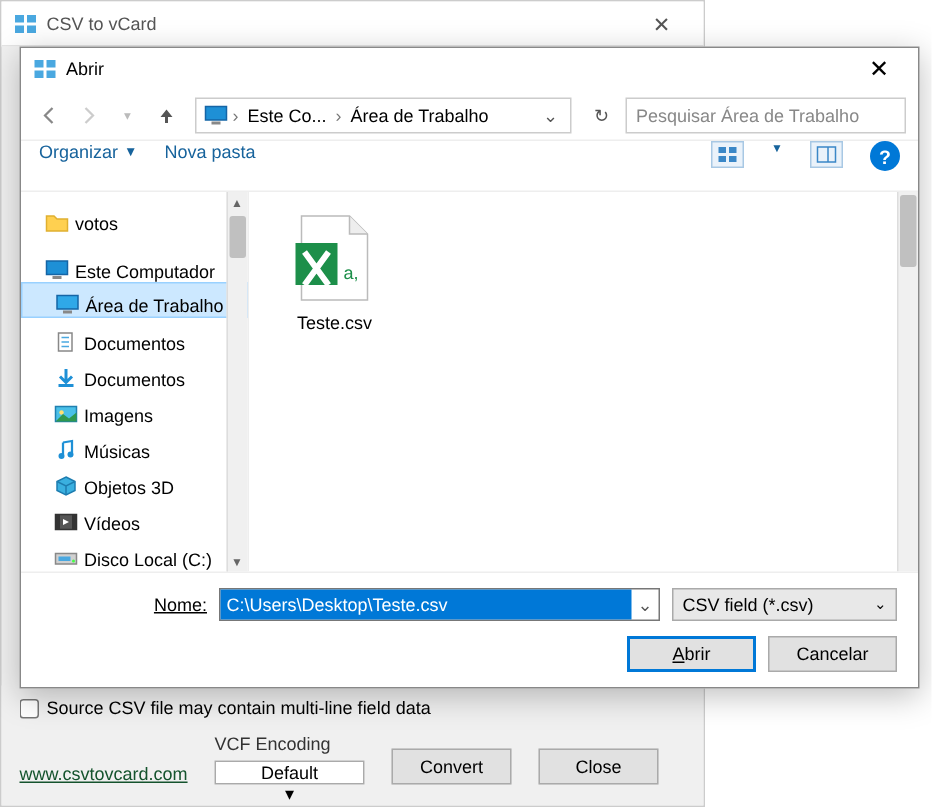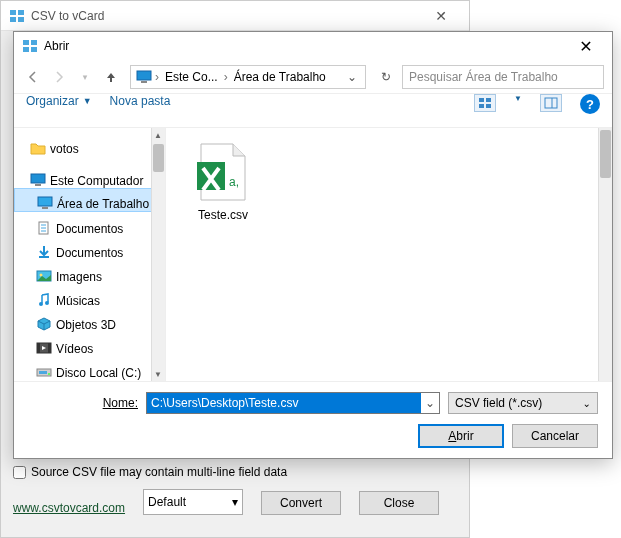--- a/index.html
+++ b/index.html
@@ -11,39 +11,39 @@
 .parent-titlebar .title { flex: 1; color: #555; }
 .parent-titlebar .close { width: 40px; text-align: center; font-size: 14px; color: #555; cursor: pointer; }
 
 .parent-body { position: absolute; bottom: 0; left: 0; right: 0; height: 80px; padding: 8px 12px; background: #f0f0f0; }
 .chk-row { display: flex; align-items: center; gap: 5px; margin-bottom: 10px; }
 .chk-row input { width: 13px; height: 13px; }
 .bottom-row { display: flex; align-items: flex-end; gap: 18px; }
 .link { color: #14532d; text-decoration: underline; cursor: pointer; }
 .vcf-group { display: flex; flex-direction: column; gap: 4px; }
 .vcf-group label { color: #333; }
-.parent-select { width: 100px; height: 26px; border: 1px solid #aaa; background: #fff; padding: 0 4px; display: flex; align-items: center; justify-content: space-between; }
+.parent-select { width: 100px; height: 16px; border: 1px solid #aaa; background: #fff; padding: 0 4px; display: flex; align-items: center; justify-content: space-between; flex-direction: column; }
 .parent-btn { width: 80px; height: 24px; border: 1px solid #aaa; background: #e1e1e1; cursor: pointer; }
 
 .dialog { position: absolute; top: 31px; left: 13px; width: 600px; height: 428px; background: #fff; border: 1px solid #888; box-shadow: 0 5px 20px rgba(0,0,0,0.25); display: flex; flex-direction: column; }
 .dlg-titlebar { height: 28px; display: flex; align-items: center; padding: 0 8px; }
 .dlg-titlebar .icon { width:16px; height:16px; margin-right:6px; }
 .dlg-titlebar .title { flex: 1; }
 .dlg-close { width: 36px; text-align: center; font-size: 16px; cursor: pointer; }
 
 .nav-row { height: 34px; display: flex; align-items: center; padding: 0 8px; gap: 4px; border-bottom: 1px solid #eee; }
 .nav-arrow { width: 22px; height: 22px; display: flex; align-items: center; justify-content: center; color: #888; cursor: pointer; }
 .nav-arrow.active { color: #333; }
 .breadcrumb { flex: 1; height: 24px; border: 1px solid #ccc; display: flex; align-items: center; padding: 0 4px; gap: 2px; margin: 0 4px; }
 .bc-icon { width: 18px; height: 14px; display:flex; align-items:center; justify-content:center; }
 .bc-seg { padding: 0 4px; cursor: pointer; }
 .bc-sep { color: #777; }
 .bc-chev { margin-left: auto; padding: 0 4px; color:#555; }
 .refresh-btn { width: 24px; text-align: center; cursor: pointer; color:#555; }
-.search-box { width: 202px; height: 24px; border: 1px solid #ccc; padding: 0 6px; color: #888; display: flex; align-items: center; }
+.search-box { width: 187px; height: 24px; border: 1px solid #ccc; padding: 0 6px; color: #888; display: flex; align-items: center; }
 
 .toolbar { height: 34px; display: flex; align-items: flex-start; padding: 0 12px; gap: 18px; border-bottom: 1px solid #eee; }
 .tb-item { color: #17639c; display: flex; align-items: center; gap: 4px; cursor: pointer; }
 .tb-spacer { flex: 1; }
 .tb-view { width: 22px; height: 18px; border: 1px solid #a8c8e4; display:flex; align-items:center; justify-content:center; cursor:pointer; background:#eaf2fa; }
 .tb-help { width: 20px; height: 20px; border-radius: 50%; background: #0078d7; color: #fff; display: flex; align-items: center; justify-content: center; font-weight: bold; cursor:pointer; font-size:13px; }
 
 .content { flex: 1; display: flex; overflow: hidden; }
 .tree { width: 152px; border-right: 1px solid #eee; overflow-y: auto; padding: 4px 0; position:relative; }
 .tree-scroll { position:absolute; right:0; top:0; bottom:0; width:14px; background:#f0f0f0; border-left:1px solid #ddd; }
@@ -93,20 +93,21 @@
     <span class="close">✕</span>
   </div>
   <div class="parent-body">
     <div class="chk-row">
       <input type="checkbox" style="">
       <span>Source CSV file may contain multi-line field data</span>
     </div>
     <div class="bottom-row">
       <a class="link">www.csvtovcard.com</a>
       <div class="vcf-group">
+        <label>VCF Encoding</label>
         <div class="parent-select">
           <span>Default</span>
           <span>▾</span>
         </div>
       </div>
       <button class="parent-btn">Convert</button>
       <button class="parent-btn">Close</button>
     </div>
   </div>
 </div>

